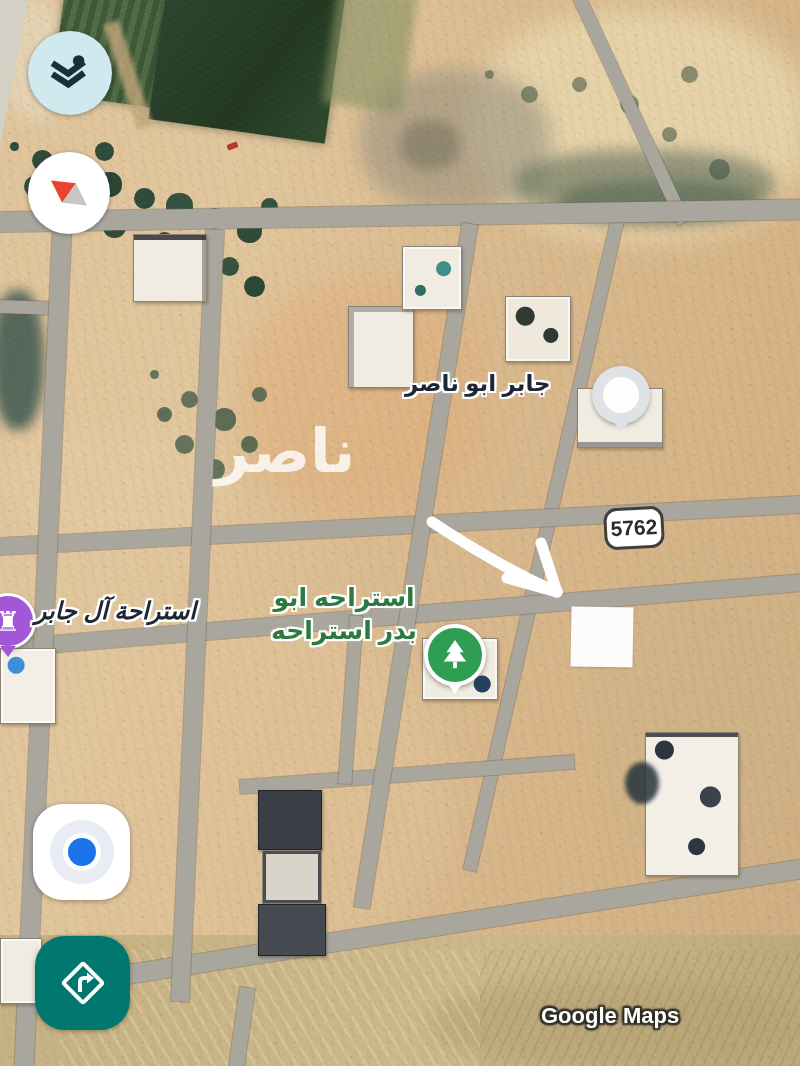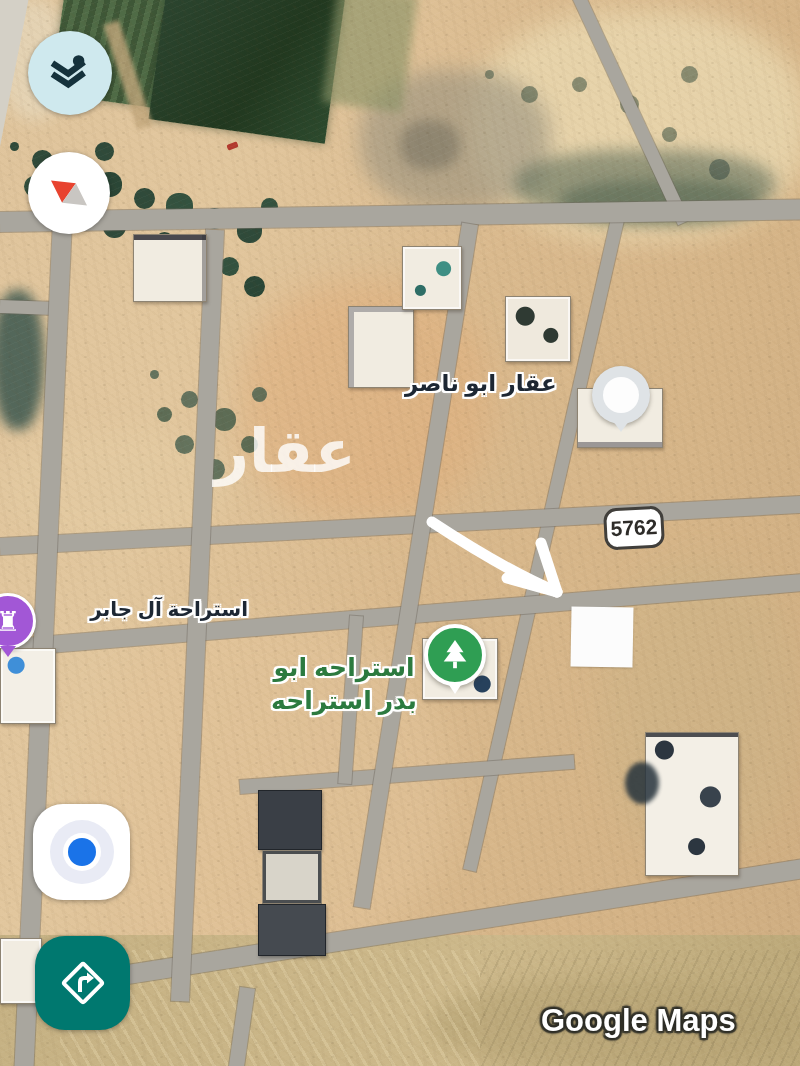--- a/index.html
+++ b/index.html
@@ -47,21 +47,21 @@
   
   .ctl{position:absolute;display:flex;align-items:center;justify-content:center;
        box-shadow:0 1px 5px rgba(0,0,0,.35);}
   .round{border-radius:50%;}
   .squircle{border-radius:30px;}
   
   .wm-ar{position:absolute;left:213px;top:416px;width:144px;text-align:center;
     font-size:60px;font-weight:bold;color:rgba(255,255,255,.8);}
   .wm-domain{position:absolute;left:193px;top:488px;width:160px;text-align:center;
     font-size:20px;font-weight:bold;color:rgba(255,255,255,.85);letter-spacing:.5px;}
-  .gmaps{position:absolute;left:541px;top:1003px;font-size:31px;font-weight:600;color:#fff;
+  .gmaps{position:absolute;left:541px;top:1003px;font-size:22px;font-weight:600;color:#fff;
     text-shadow:-2px -2px 1px rgba(45,45,38,.85),2px -2px 1px rgba(45,45,38,.85),
                 -2px 2px 1px rgba(45,45,38,.85),2px 2px 1px rgba(45,45,38,.85),
                  0 -3px 2px rgba(45,45,38,.6),0 3px 2px rgba(45,45,38,.6),
                 -3px 0 2px rgba(45,45,38,.6),3px 0 2px rgba(45,45,38,.6);}
   .white-square{position:absolute;left:571px;top:607px;width:62px;height:60px;
     background:#fcfcfc;transform:rotate(1deg);box-shadow:0 1px 2px rgba(80,70,50,.3);}
   svg{display:block;}
 </style>
 </head>
 <body>
@@ -119,48 +119,48 @@
   <div class="bld" style="left:577px;top:388px;width:84px;height:58px;box-shadow:inset 0 -5px 0 rgba(70,65,75,.5),1px 2px 3px rgba(60,50,35,.35);"></div>
   <div class="bld" style="left:0;top:648px;width:54px;height:74px;background:radial-gradient(circle at 28% 22%,#3f8fd8 0 8px,transparent 9px),#f3efe6;"></div>
   <div class="bld" style="left:422px;top:638px;width:74px;height:60px;background:radial-gradient(circle at 80% 75%,#27415c 0 8px,transparent 9px),radial-gradient(circle at 15% 20%,#33363c 0 6px,transparent 7px),#f1ece1;"></div>
   <div class="bld dark" style="left:258px;top:790px;width:62px;height:58px;"></div>
   <div class="bld" style="left:262px;top:850px;width:58px;height:52px;background:#d8d4c9;box-shadow:inset 0 0 0 3px rgba(40,44,50,.8);"></div>
   <div class="bld dark" style="left:258px;top:904px;width:66px;height:50px;background:#454a50;"></div>
   <div class="bld" style="left:645px;top:732px;width:92px;height:142px;background:radial-gradient(circle at 20% 12%,#2c3640 0 9px,transparent 10px),radial-gradient(circle at 70% 45%,#39434d 0 10px,transparent 11px),radial-gradient(circle at 55% 80%,#2c3640 0 8px,transparent 9px),#f3efe6;box-shadow:inset 0 4px 0 rgba(35,38,44,.8),1px 2px 3px rgba(60,50,35,.35);"></div>
   <div class="patch" style="left:625px;top:762px;width:34px;height:42px;background:#26333c;opacity:.85;filter:blur(2px);border-radius:50%;"></div>
   <div class="bld" style="left:0;top:938px;width:40px;height:64px;"></div>
 
-  <div class="wm-ar">عقار</div>
+  <div class="wm-ar">ناصر</div>
 
   <div style="position:absolute;left:592px;top:366px;width:58px;height:58px;">
     <div style="position:absolute;inset:0;border-radius:50%;background:#dfe3e6;box-shadow:0 2px 4px rgba(60,55,45,.4);"></div>
     <div style="position:absolute;left:11px;top:11px;width:36px;height:36px;border-radius:50%;background:#fdfdfd;"></div>
     <div class="pin-tail" style="left:21px;top:55px;border-top:11px solid #dfe3e6;"></div>
   </div>
-  <div class="map-label lbl-dark" dir="rtl" style="left:405px;top:370px;width:182px;font-size:23px;text-align:left;">عقار ابو ناصر</div>
+  <div class="map-label lbl-dark" dir="rtl" style="left:405px;top:370px;width:182px;font-size:23px;text-align:left;">جابر ابو ناصر</div>
 
   <div style="position:absolute;left:-20px;top:593px;width:56px;height:56px;">
     <div style="position:absolute;inset:0;border-radius:50%;background:#a257d6;border:3px solid #fff;box-sizing:border-box;box-shadow:0 2px 4px rgba(60,55,45,.4);display:flex;align-items:center;justify-content:center;">
       <span style="color:#fff;font-size:27px;line-height:1;font-family:'DejaVu Sans',sans-serif;">♜</span>
     </div>
     <div class="pin-tail" style="left:20px;top:53px;border-top:11px solid #a257d6;"></div>
   </div>
-  <div class="map-label lbl-dark" dir="rtl" style="left:36px;top:597px;width:212px;font-size:20px;">استراحة آل جابر</div>
+  <div class="map-label lbl-dark" dir="rtl" style="left:36px;top:597px;width:160px;font-size:24px;font-style:italic;">استراحة آل جابر</div>
 
   <div style="position:absolute;left:424px;top:624px;width:62px;height:62px;">
     <div style="position:absolute;inset:0;border-radius:50%;background:#2f9e53;border:4px solid #fff;box-sizing:border-box;box-shadow:0 2px 5px rgba(60,55,45,.45);display:flex;align-items:center;justify-content:center;">
       <svg width="34" height="34" viewBox="0 0 36 36">
         <polygon points="18,2 27,15 9,15" fill="#fff"></polygon>
         <polygon points="18,9 30,25 6,25" fill="#fff"></polygon>
         <rect x="16" y="25" width="4" height="7" fill="#fff"></rect>
       </svg>
     </div>
     <div class="pin-tail" style="left:23px;top:58px;border-top:12px solid #fff;"></div>
   </div>
-  <div class="map-label lbl-green" dir="rtl" style="left:255px;top:651px;width:178px;font-size:25px;text-align:center;line-height:1.3;white-space:normal;">
+  <div class="map-label lbl-green" dir="rtl" style="left:255px;top:581px;width:178px;font-size:25px;text-align:center;line-height:1.3;white-space:normal;">
     <div>استراحه ابو</div>
     <div>بدر استراحه</div>
   </div>
 
   <div class="route-pill">
     <span>5762</span>
   </div>
 
   <div class="white-square"></div>
   <svg class="abs" width="800" height="1066" viewBox="0 0 800 1066" style="left:0;top:0;pointer-events:none;">

